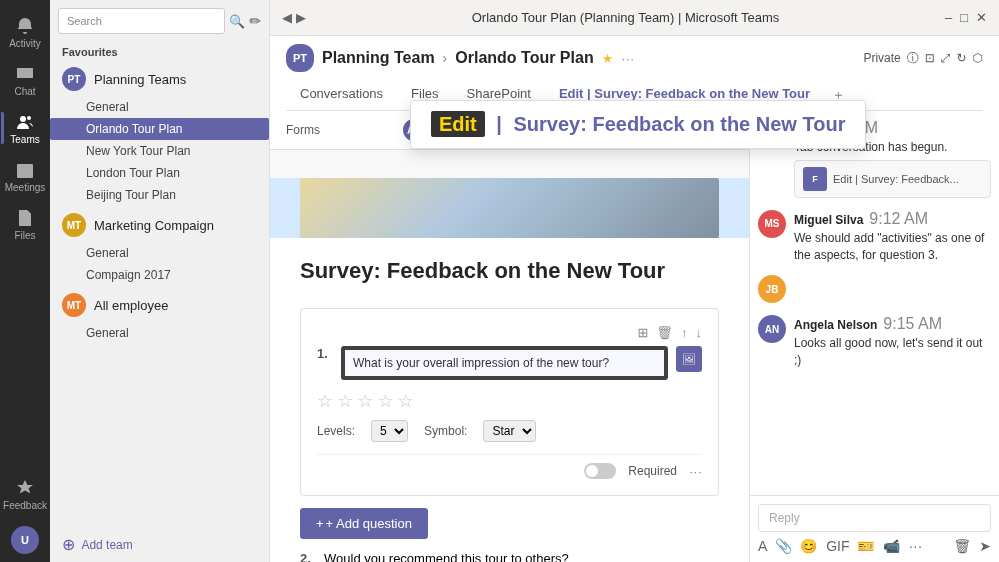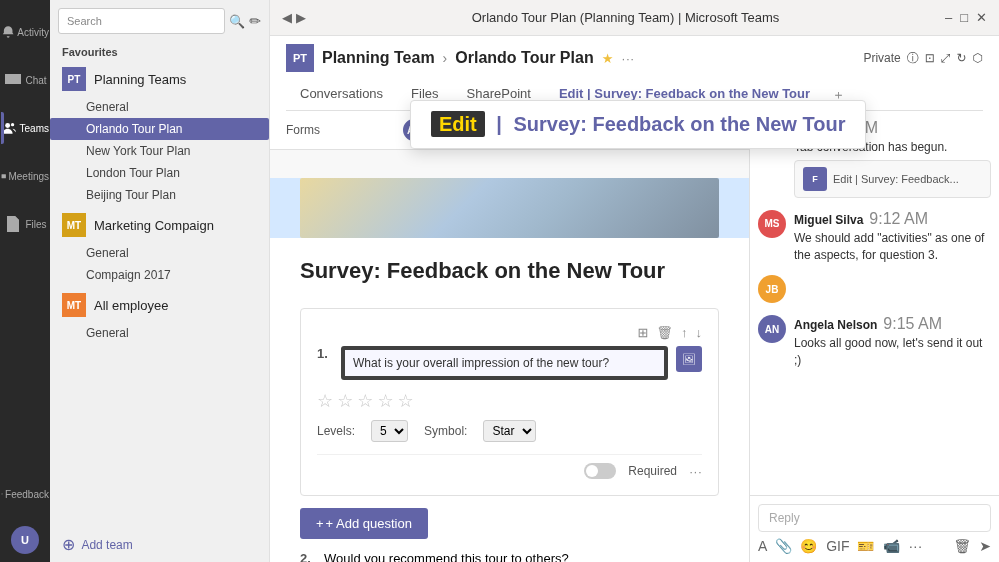--- a/index.html
+++ b/index.html
@@ -13,21 +13,21 @@
       flex-direction: column;
       align-items: center;
       padding-top: 8px;
       flex-shrink: 0;
       height: 562px;
     }
     .nav-item {
       width: 48px;
       height: 48px;
       display: flex;
-      flex-direction: row;
+      flex-direction: column;
       align-items: center;
       justify-content: center;
       cursor: pointer;
       color: #aaa;
       font-size: 10px;
       gap: 2px;
       position: relative;
     }
     .nav-item.active { color: #fff; }
     .nav-item.active::before {
@@ -84,21 +84,21 @@
       color: #252525;
     }
     .channel-item {
       padding: 4px 12px 4px 36px;
       cursor: pointer;
       font-size: 12px;
       color: #444;
     }
     .channel-item.selected { background: #6264a7; color: white; border-radius: 2px; }
     .team-avatar {
-      width: 24px; height: 24px; border-radius: 0;
+      width: 24px; height: 24px; border-radius: 12px;
       display: flex; align-items: center; justify-content: center;
       font-size: 10px; font-weight: 700; color: white; flex-shrink: 0; text-align: right;
     }
     .add-team {
       padding: 8px 12px;
       font-size: 12px;
       color: #6264a7;
       cursor: pointer;
       display: flex;
       align-items: center;

